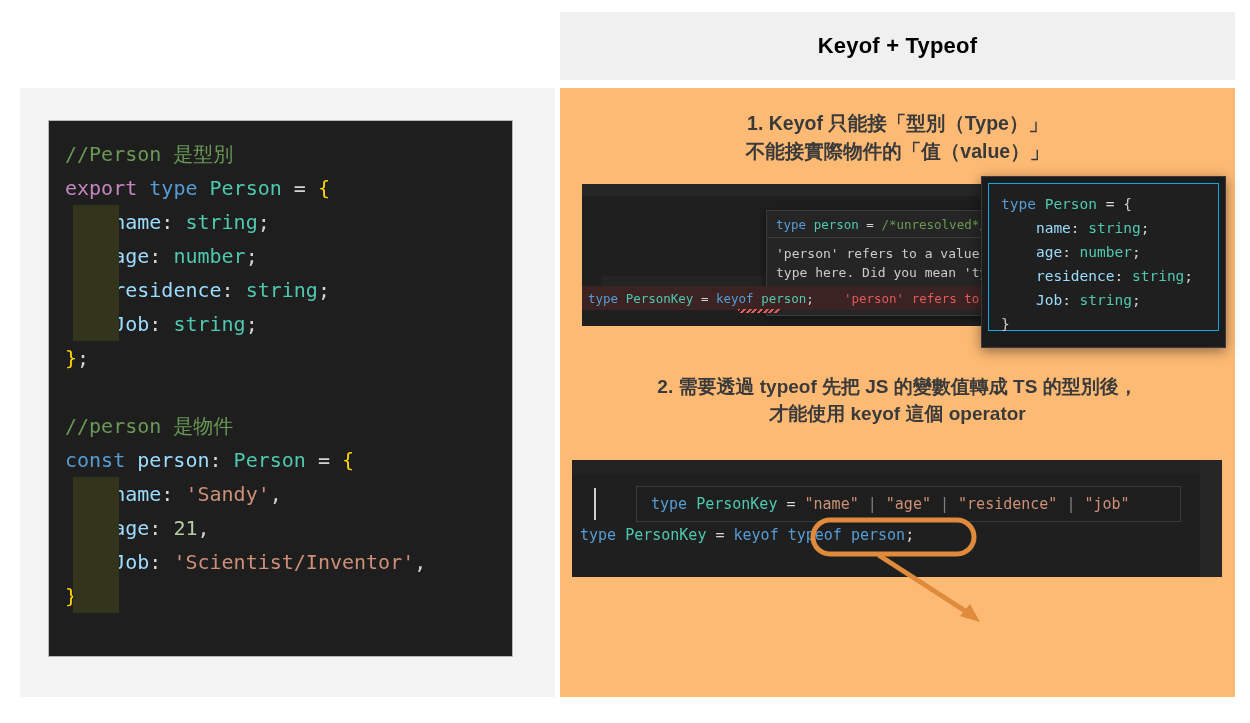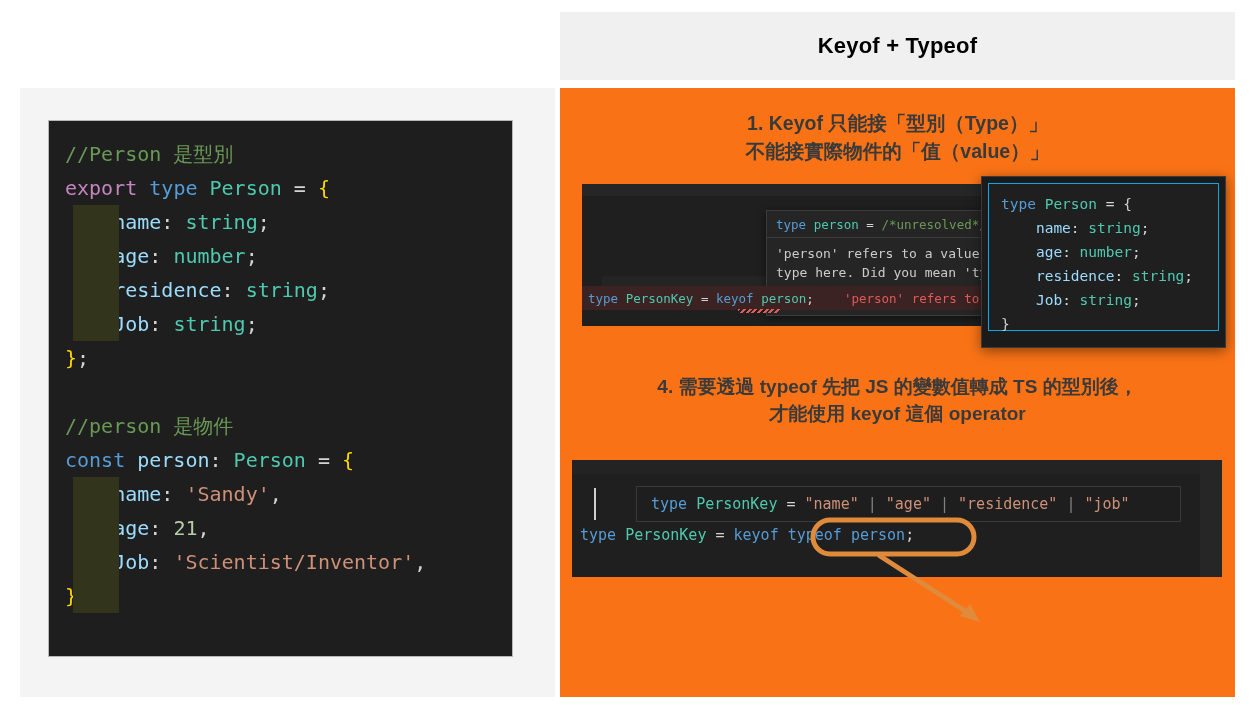--- a/index.html
+++ b/index.html
@@ -39,21 +39,21 @@
     display:flex;align-items:center;justify-content:center;
   }
   .right-header-title{
     font-size:22px;font-weight:bold;color:#000;
     letter-spacing:.2px;
   }
   .right-panel{
     position:absolute;
     left:560px; top:88px;
     width:675px; height:609px;
-    background:#f97316;
+    background:#fdba74;
     box-sizing:border-box;
   }
 
   .sec-heading{
     text-align:center;
     font-size:19.5px;
     font-weight:bold;
     color:#3a3a3a;
     line-height:1.42;
     white-space:pre-line;
@@ -239,21 +239,21 @@
           <span class="lbl">No quick fixes available</span>
         </div>
       </div>
 
       <div class="errline">
         <div class="code" id="errline-code"><span class="t-kw2">type </span><span class="t-type">PersonKey </span><span class="t-plain">= </span><span class="t-kw2">keyof </span><span class="t-type">person</span><span class="t-punc">;</span><span class="t-plain">    </span><span class="t-err">'person' refers to a value, but is being u</span></div>
       </div>
       <div class="squiggle"></div>
     </div>
 
-    <div class="sec-heading" id="heading2">4. 需要透過 typeof 先把 JS 的變數值轉成 TS 的型別後，
+    <div class="sec-heading" id="heading2">2. 需要透過 typeof 先把 JS 的變數值轉成 TS 的型別後，
 才能使用 keyof 這個 operator</div>
 
     <div class="shot2">
       <div class="top-strip"></div>
       <div class="rightbar"></div>
       <div class="caret"></div>
       <div class="hint-box">
         <div class="code" id="hint-code"><span class="t-kw2">type </span><span class="t-type">PersonKey </span><span class="t-plain">= </span><span class="t-str">"name"</span><span class="t-grey"> | </span><span class="t-str">"age"</span><span class="t-grey"> | </span><span class="t-str">"residence"</span><span class="t-grey"> | </span><span class="t-str">"job"</span></div>
       </div>
       <div class="mainline code" id="main-code"><span class="t-kw2">type </span><span class="t-type">PersonKey </span><span class="t-plain">= </span><span class="t-kw2">keyof </span><span class="t-kw2">typeof person</span><span class="t-punc">;</span></div>

